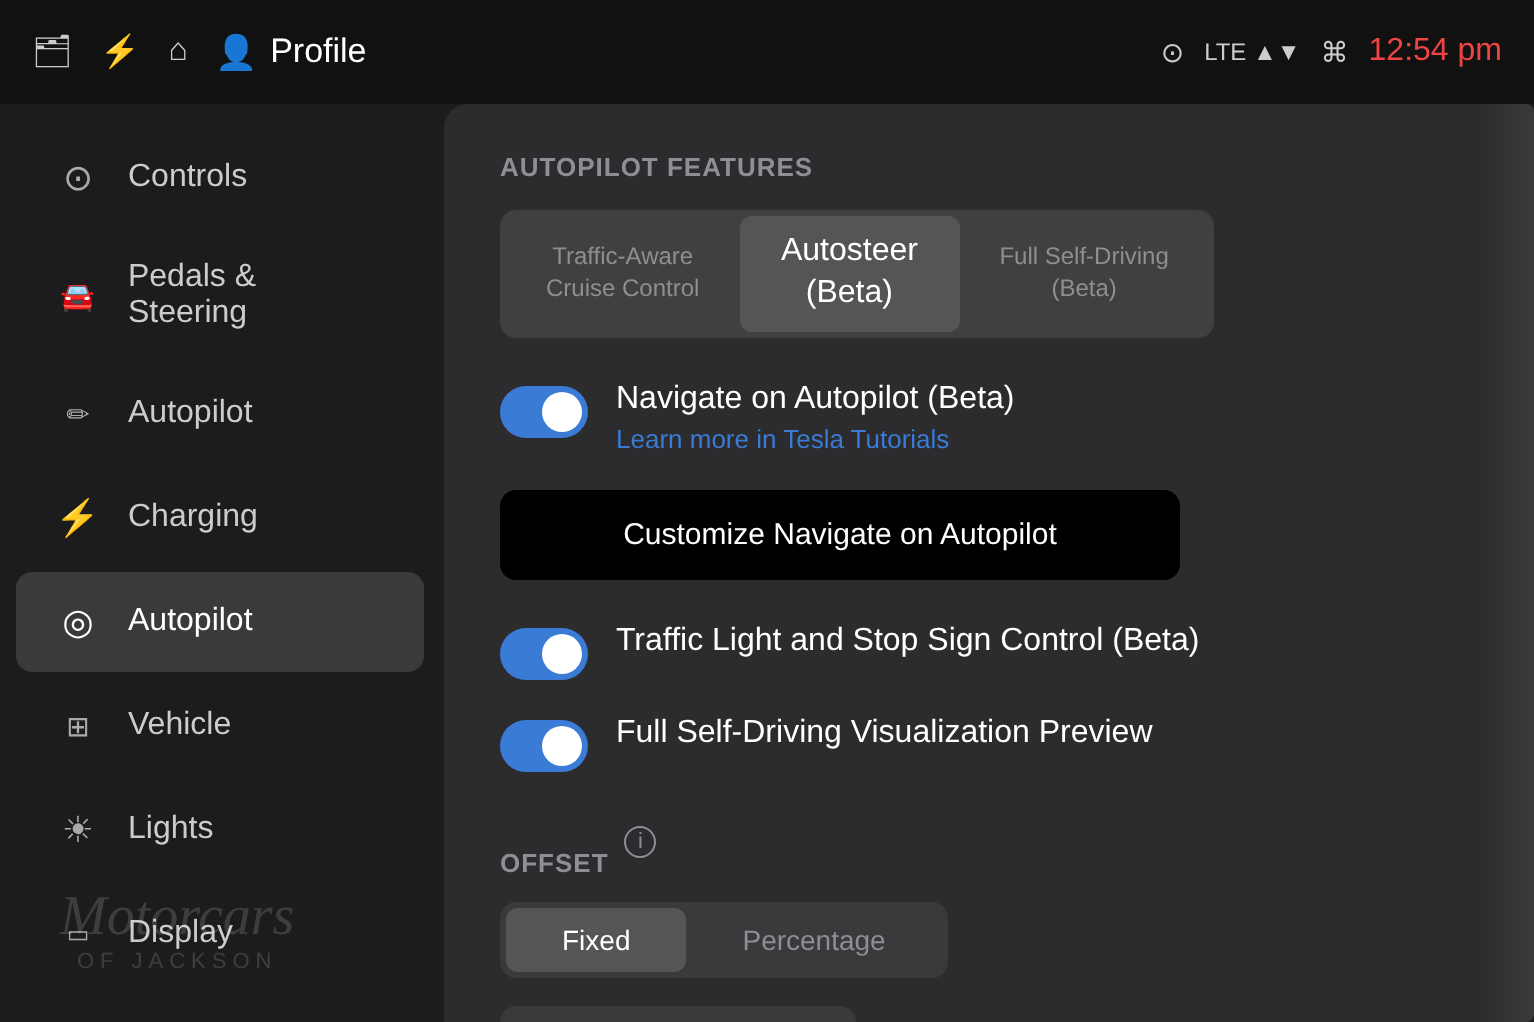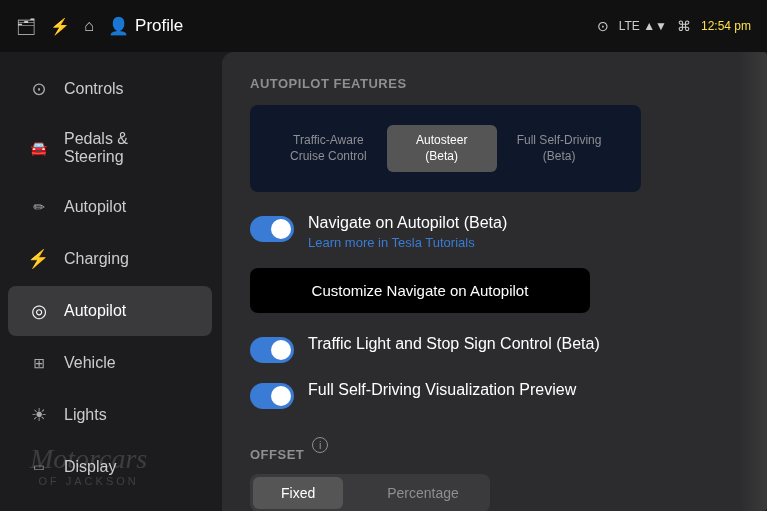--- a/index.html
+++ b/index.html
@@ -43,22 +43,22 @@
       font-size: 17px;
     }
     .status-right {
       display: flex;
       align-items: center;
       gap: 10px;
       color: #ccc;
       font-size: 14px;
     }
     .time-display {
-      color: #fde047;
-      font-size: 12px;
+      color: #ef4444;
+      font-size: 16px;
       font-weight: 500;
     }
 
     
     .main-layout {
       position: absolute;
       top: 52px;
       left: 0;
       right: 0;
       bottom: 0;
@@ -119,23 +119,23 @@
       text-transform: uppercase;
       letter-spacing: 0.5px;
       margin-bottom: 14px;
     }
 
     
     .tabs-row {
       display: flex;
       gap: 0;
       margin-bottom: 22px;
-      background: #0f172a;
+      background: #404040;
       border-radius: 8px;
-      padding: 20px;
+      padding: 3px;
       width: fit-content;
     }
     .tab-btn {
       padding: 8px 20px;
       border-radius: 6px;
       border: none;
       background: transparent;
       color: #8e8e93;
       font-size: 13px;
       cursor: pointer;
@@ -229,21 +229,21 @@
       color: #8e8e93;
       font-size: 11px;
       display: flex;
       align-items: center;
       justify-content: center;
     }
 
     
     .offset-tabs {
       display: flex;
-      gap: 16px;
+      gap: 0;
       background: #3a3a3c;
       border-radius: 8px;
       padding: 3px;
       width: fit-content;
       margin-bottom: 14px;
     }
     .offset-tab {
       padding: 8px 28px;
       border-radius: 6px;
       border: none;
@@ -379,21 +379,21 @@
     </div>
   </nav>
 
   <div class="content-area">
 
     <div class="section-title">Autopilot Features</div>
 
     <div class="tabs-row">
       <button class="tab-btn" style="white-space:pre-line; font-size:12px;">Traffic-Aware
 Cruise Control</button>
-      <button class="tab-btn active" style="white-space:pre-line; font-size:12px;">Autosteer
+      <button class="tab-btn active" style="white-space:pre-line; font-size:16px;">Autosteer
 (Beta)</button>
       <button class="tab-btn" style="white-space:pre-line; font-size:12px;">Full Self-Driving
 (Beta)</button>
     </div>
 
     <div class="toggle-row">
       <div class="toggle-switch"></div>
       <div class="toggle-text-group">
         <span class="toggle-label">Navigate on Autopilot (Beta)</span>
         <span class="toggle-link">Learn more in Tesla Tutorials</span>

